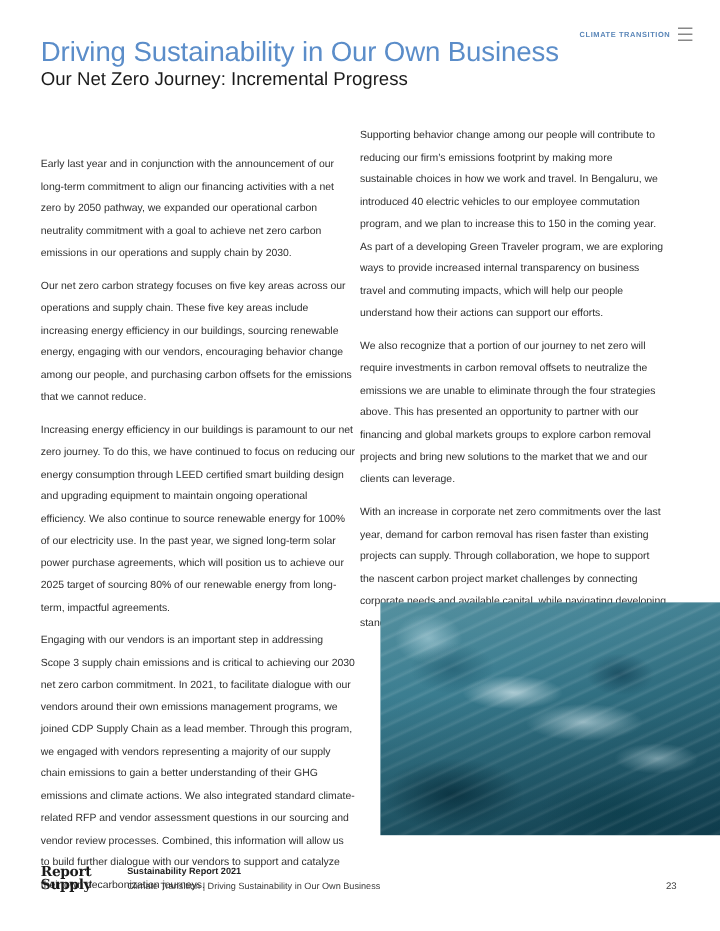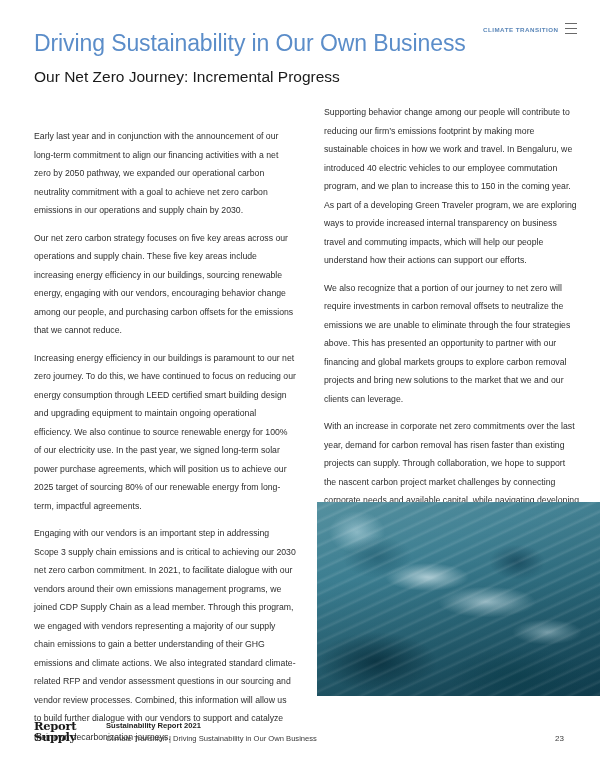--- a/index.html
+++ b/index.html
@@ -16,30 +16,30 @@
       display: flex; flex-direction: column; justify-content: space-between; cursor: pointer;
     }
     .menu-icon span { display: block; height: 1px; background: #6a6a6a; width: 100%; }
 
     .page-title {
       position: absolute; left: 34px; top: 30px;
       font-size: 23px; font-weight: 400; color: #5b8dc9; letter-spacing: -0.1px;
       white-space: nowrap;
     }
     .page-subtitle {
-      position: absolute; left: 34px; top: 68px;
+      position: absolute; left: 34px; top: 58px;
       font-size: 15.5px; font-weight: 400; color: #1a1a1a; white-space: nowrap;
     }
 
     .col {
       position: absolute; top: 103px; width: 262px;
       font-size: 8.7px; line-height: 18.5px; color: #2e2e2e;
     }
     .col-left { left: 34px; margin-top: 24px; }
-    .col-right { left: 324px; width: 255px; }
+    .col-right { left: 300px; width: 255px; }
     .col p { margin-bottom: 9px; }
 
     .ocean-image {
       position: absolute; left: 317px; top: 502px; width: 283px; height: 194px;
       background:
         radial-gradient(ellipse 40px 25px at 200px 60px, rgba(20,70,90,0.85), transparent 70%),
         radial-gradient(ellipse 50px 30px at 60px 55px, rgba(30,90,110,0.7), transparent 70%),
         radial-gradient(ellipse 60px 20px at 110px 75px, rgba(210,230,235,0.75), transparent 70%),
         radial-gradient(ellipse 70px 22px at 170px 100px, rgba(200,225,232,0.7), transparent 70%),
         radial-gradient(ellipse 50px 18px at 230px 130px, rgba(190,220,228,0.6), transparent 70%),

